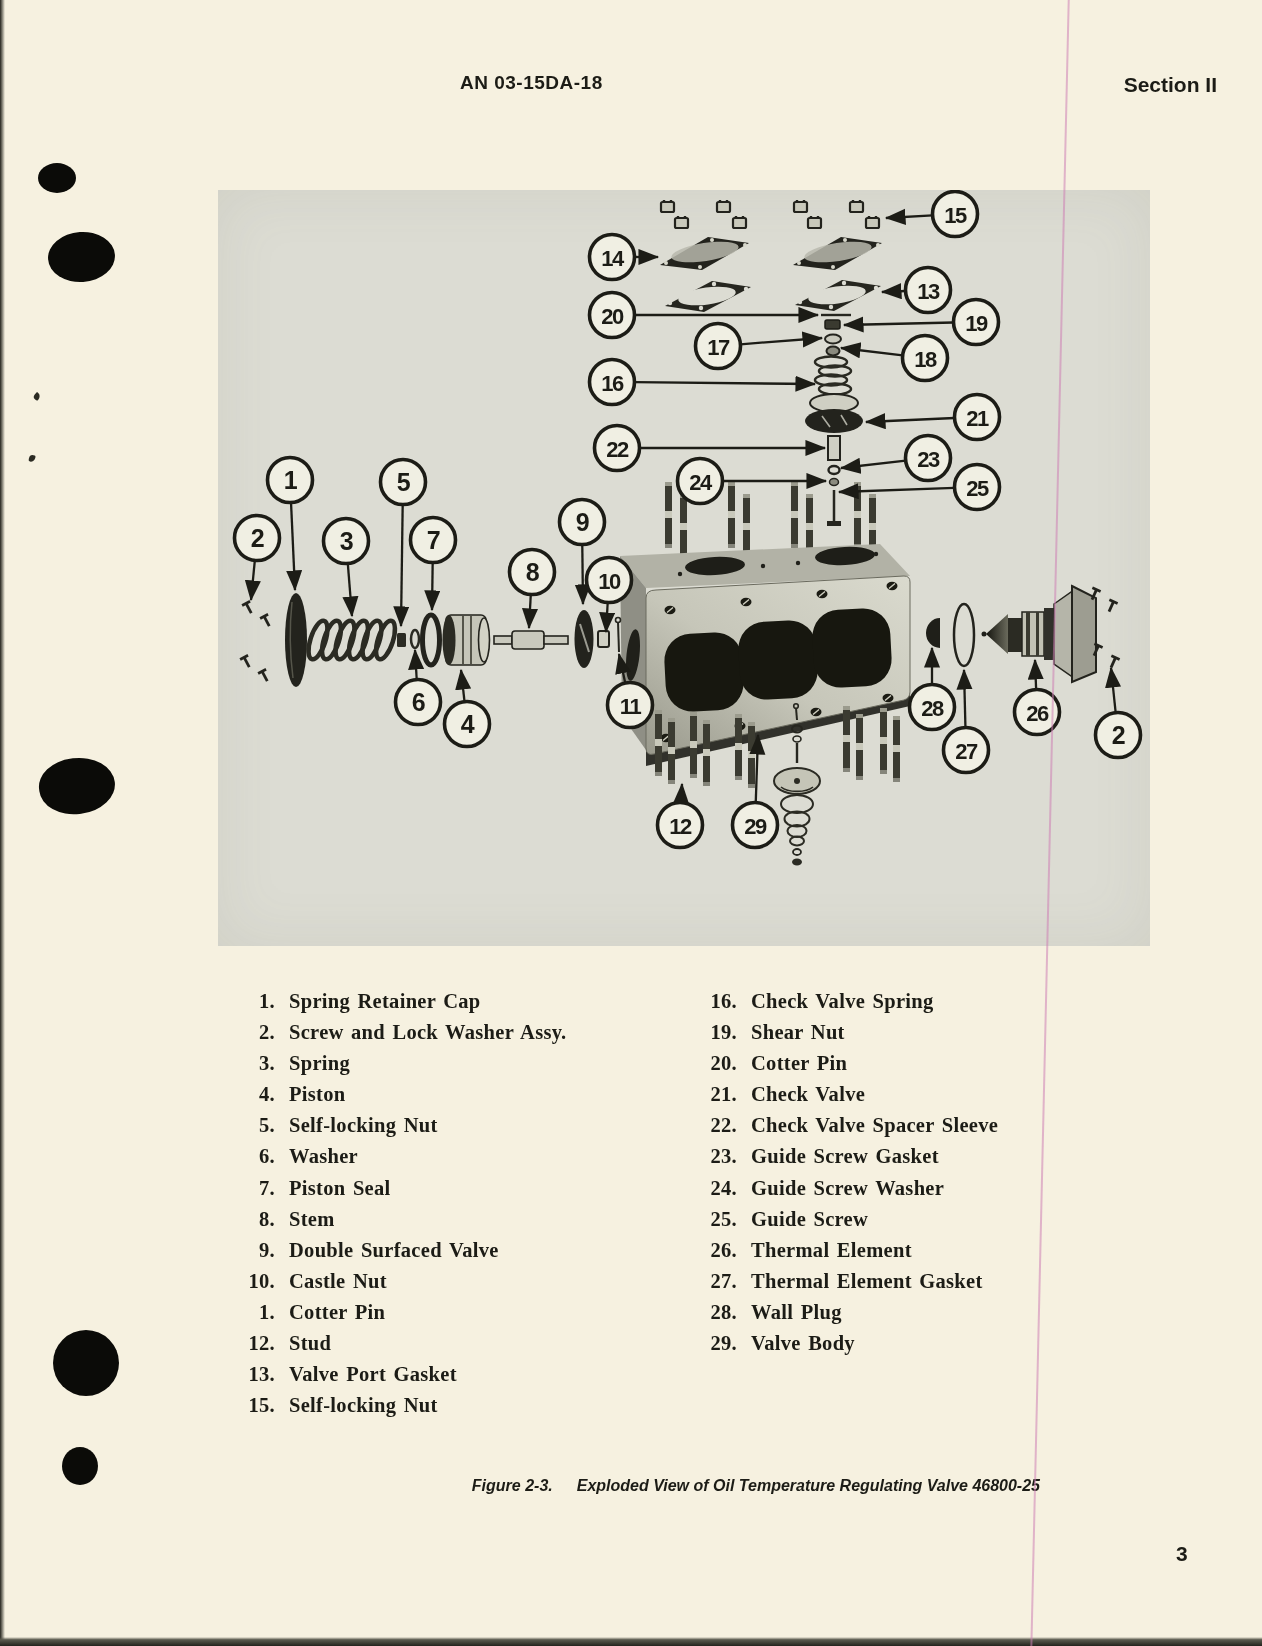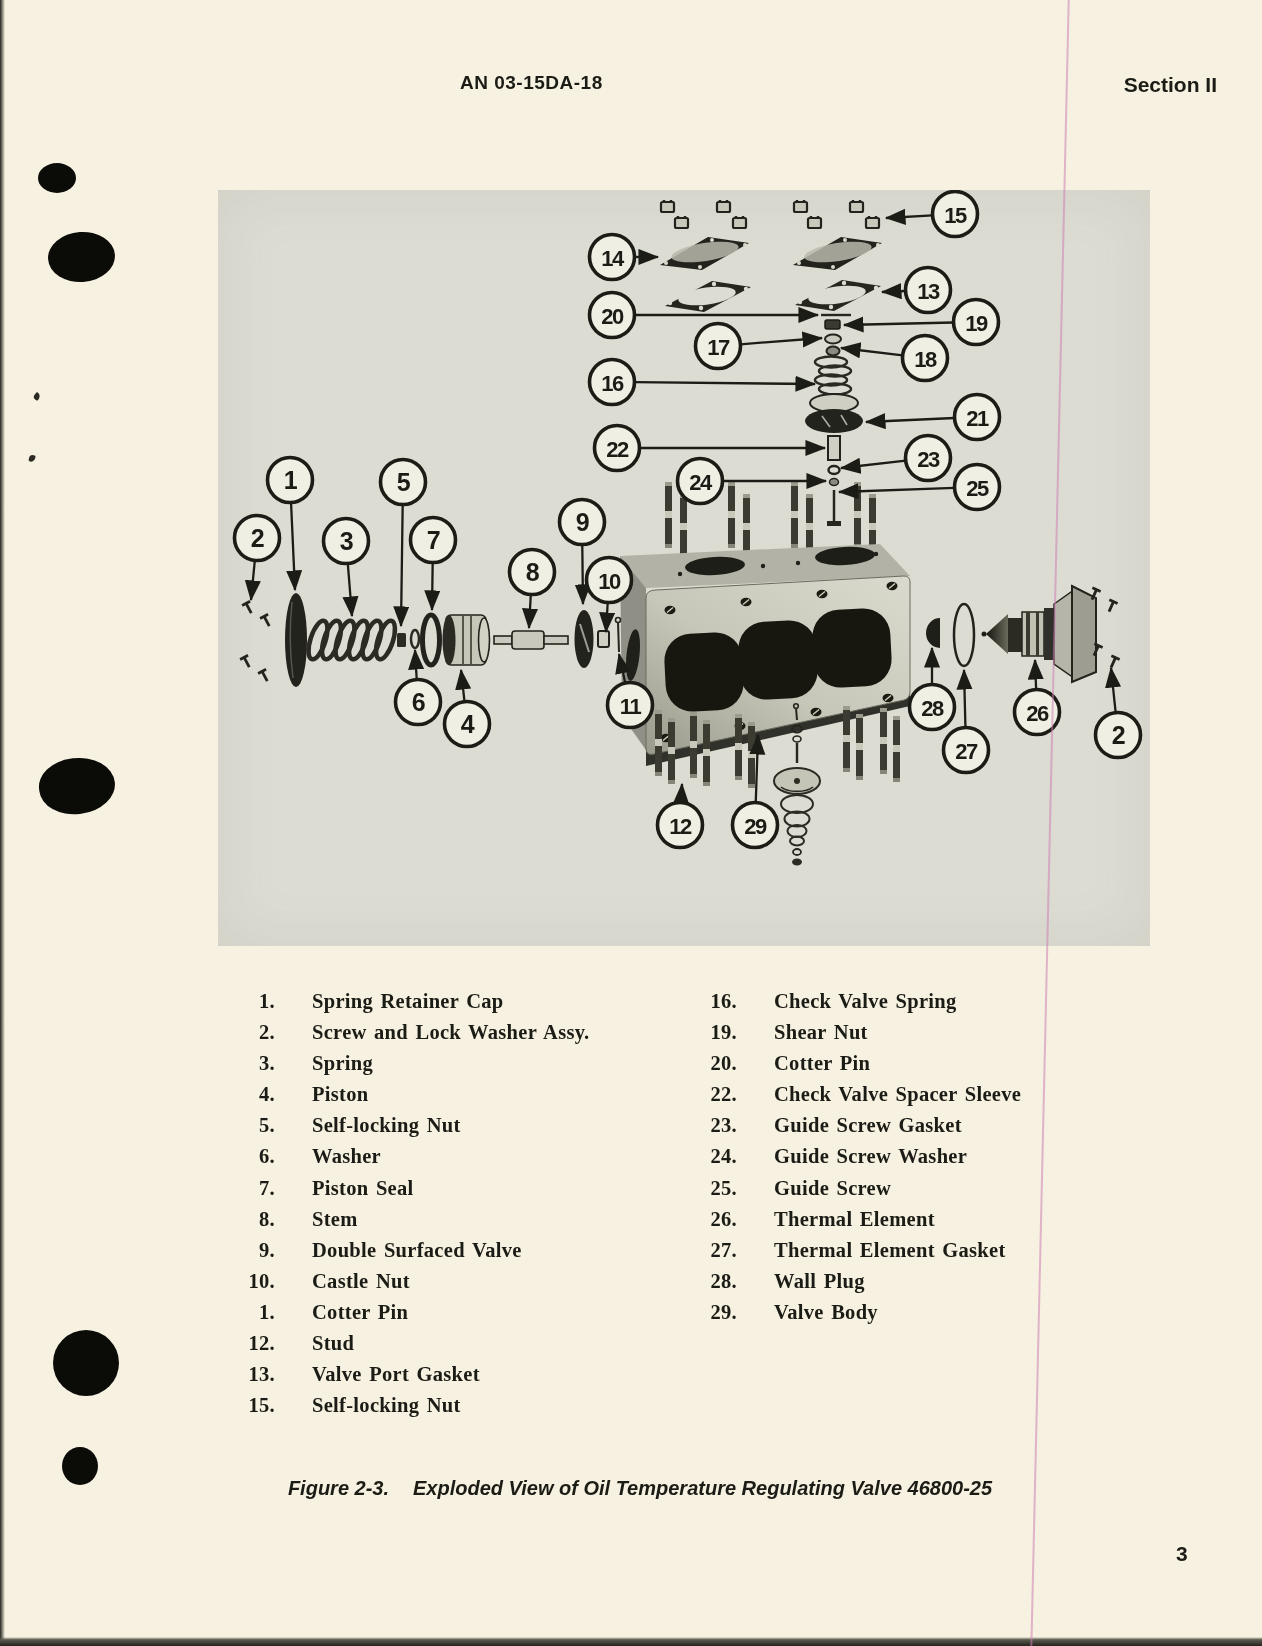--- a/index.html
+++ b/index.html
@@ -32,24 +32,24 @@
   
   .photo{left:218px;top:190px;width:932px;height:756px;background:#dcdcd3;
     box-shadow:inset 0 0 60px rgba(110,110,90,0.10);}
   
   .parts-col{top:990px;}
   #parts-left{left:205px;width:430px;}
   #parts-right{left:648px;width:500px;}
   .part-row{display:flex;height:31.1px;align-items:baseline;font-size:20.5px;font-weight:bold;letter-spacing:0.3px;}
   #parts-left .pnum{width:70px;text-align:right;}
   #parts-right .pnum{width:89px;text-align:right;}
-  .plabel{margin-left:37px;word-spacing:2px;}
-  
-  .caption{left:240px;top:1477px;width:800px;text-align:center;
-    font-family:"Liberation Sans",sans-serif;font-style:italic;font-weight:bold;font-size:20px;}
+  .plabel{margin-left:14px;word-spacing:2px;}
+  
+  .caption{left:240px;top:1477px;width:800px;text-align:right;
+    font-family:"Liberation Sans",sans-serif;font-style:italic;font-weight:bold;font-size:16px;}
   .caption .cap-label{margin-right:24px;}
   
   .page-num{left:1176px;top:1542px;width:40px;font-family:"Liberation Sans",sans-serif;font-weight:bold;font-size:21px;}
 </style>
 </head>
 <body>
 
 <div class="page">
 
   <div class="abs edge-left"></div>
@@ -523,20 +523,24 @@
       </div>
       <div class="part-row">
         <span class="pnum">19.</span>
         <span class="plabel">Shear Nut</span>
       </div>
       <div class="part-row">
         <span class="pnum">20.</span>
         <span class="plabel">Cotter Pin</span>
       </div>
       <div class="part-row">
+        <span class="pnum">21.</span>
+        <span class="plabel">Check Valve</span>
+      </div>
+      <div class="part-row">
         <span class="pnum">22.</span>
         <span class="plabel">Check Valve Spacer Sleeve</span>
       </div>
       <div class="part-row">
         <span class="pnum">23.</span>
         <span class="plabel">Guide Screw Gasket</span>
       </div>
       <div class="part-row">
         <span class="pnum">24.</span>
         <span class="plabel">Guide Screw Washer</span>

